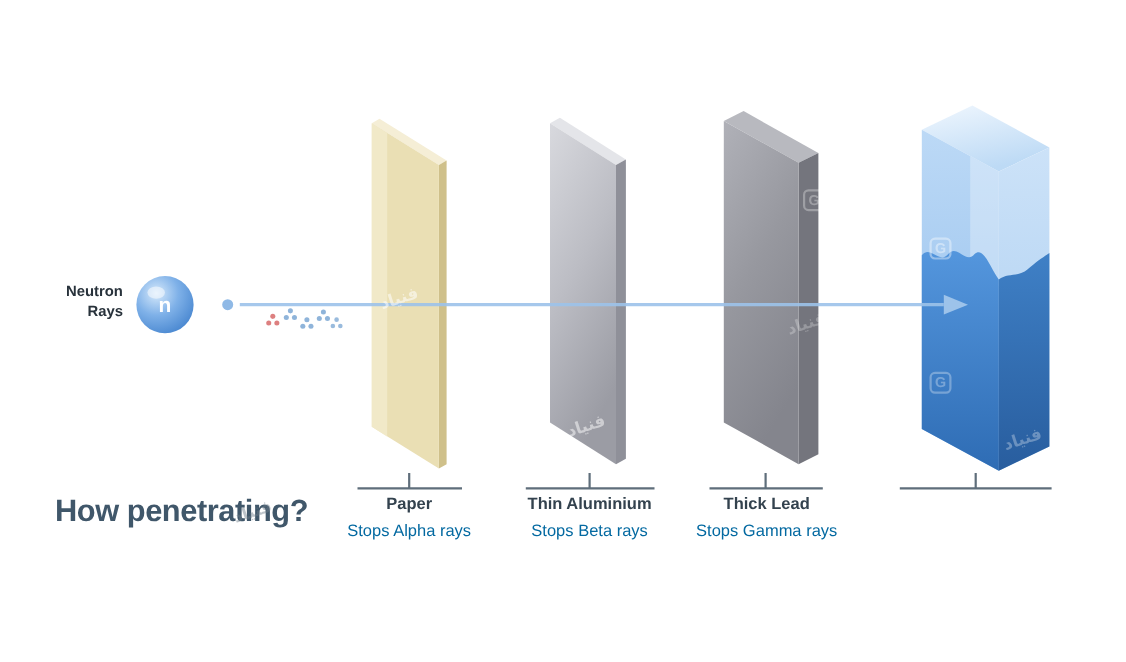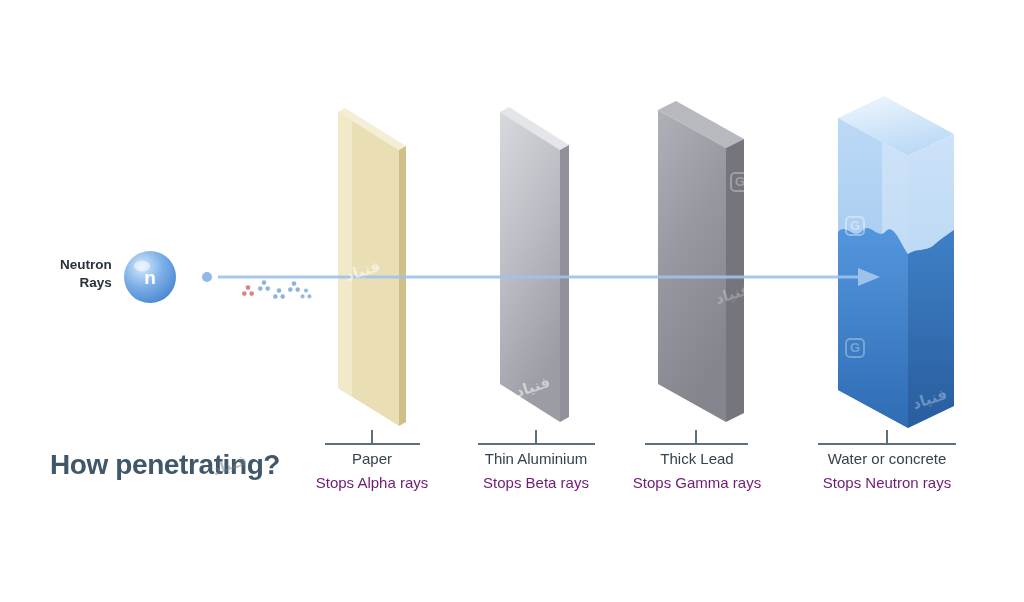--- a/index.html
+++ b/index.html
@@ -10,22 +10,22 @@
   .stage svg{position:absolute;left:0;top:0;}
   .abs{position:absolute;}
   .source-label{
     left:60px;top:256px;font-size:13.5px;font-weight:bold;color:#28323b;
     line-height:1.35;white-space:pre-line;text-align:right;
   }
   .page-title{
     left:50px;top:449px;font-size:28px;font-weight:bold;color:#40576a;letter-spacing:-0.4px;
   }
   .barrier-label{top:450px;width:200px;text-align:center;}
-  .barrier-name{font-size:15px;font-weight:normal;color:#33424e;}
-  .barrier-caption{font-size:15px;margin-top:7px;color:#701a75;}
+  .barrier-name{font-size:15px;font-weight:bold;color:#33424e;}
+  .barrier-caption{font-size:15px;margin-top:7px;color:#0369a1;}
   .bl-paper{left:272px;} .bl-alu{left:436px;} .bl-lead{left:597px;} .bl-water{left:787px;}
   .wm{position:absolute;font-weight:bold;pointer-events:none;}
   .wm-logo{border:2px solid currentColor;border-radius:5px;font-size:13px;line-height:16px;padding:0 3px;color:#ffffff;}
   .wm-script{font-size:15px;color:#ffffff;transform:rotate(-18deg);}
   .wm1{left:730px;top:172px;opacity:.3;}
   .wm2{left:845px;top:216px;opacity:.4;}
   .wm3{left:845px;top:338px;opacity:.3;}
   .wm4{left:515px;top:378px;opacity:.5;}
   .wm5{left:715px;top:285px;opacity:.25;}
   .wm6{left:912px;top:390px;opacity:.3;}
@@ -169,24 +169,20 @@
     <div class="barrier-caption">Stops Alpha rays</div>
   </div>
   <div class="abs barrier-label bl-lead">
     <div class="barrier-name">Thick Lead</div>
     <div class="barrier-caption">Stops Gamma rays</div>
   </div>
   <div class="abs barrier-label bl-alu">
     <div class="barrier-name">Thin Aluminium</div>
     <div class="barrier-caption">Stops Beta rays</div>
   </div>
-  <div class="abs barrier-label bl-water">
-    <div class="barrier-name">Water or concrete</div>
-    <div class="barrier-caption">Stops Neutron rays</div>
-  </div>
 
   <span class="wm wm-logo wm1">G</span>
   <span class="wm wm-logo wm2">G</span>
   <span class="wm wm-logo wm3">G</span>
   <span class="wm wm-script wm4">فنياد</span>
   <span class="wm wm-script wm5">فنياد</span>
   <span class="wm wm-script wm6">فنياد</span>
   <span class="wm wm-script wm7">فنياد</span>
   <span class="wm wm-script wm8">فنياد</span>
 

